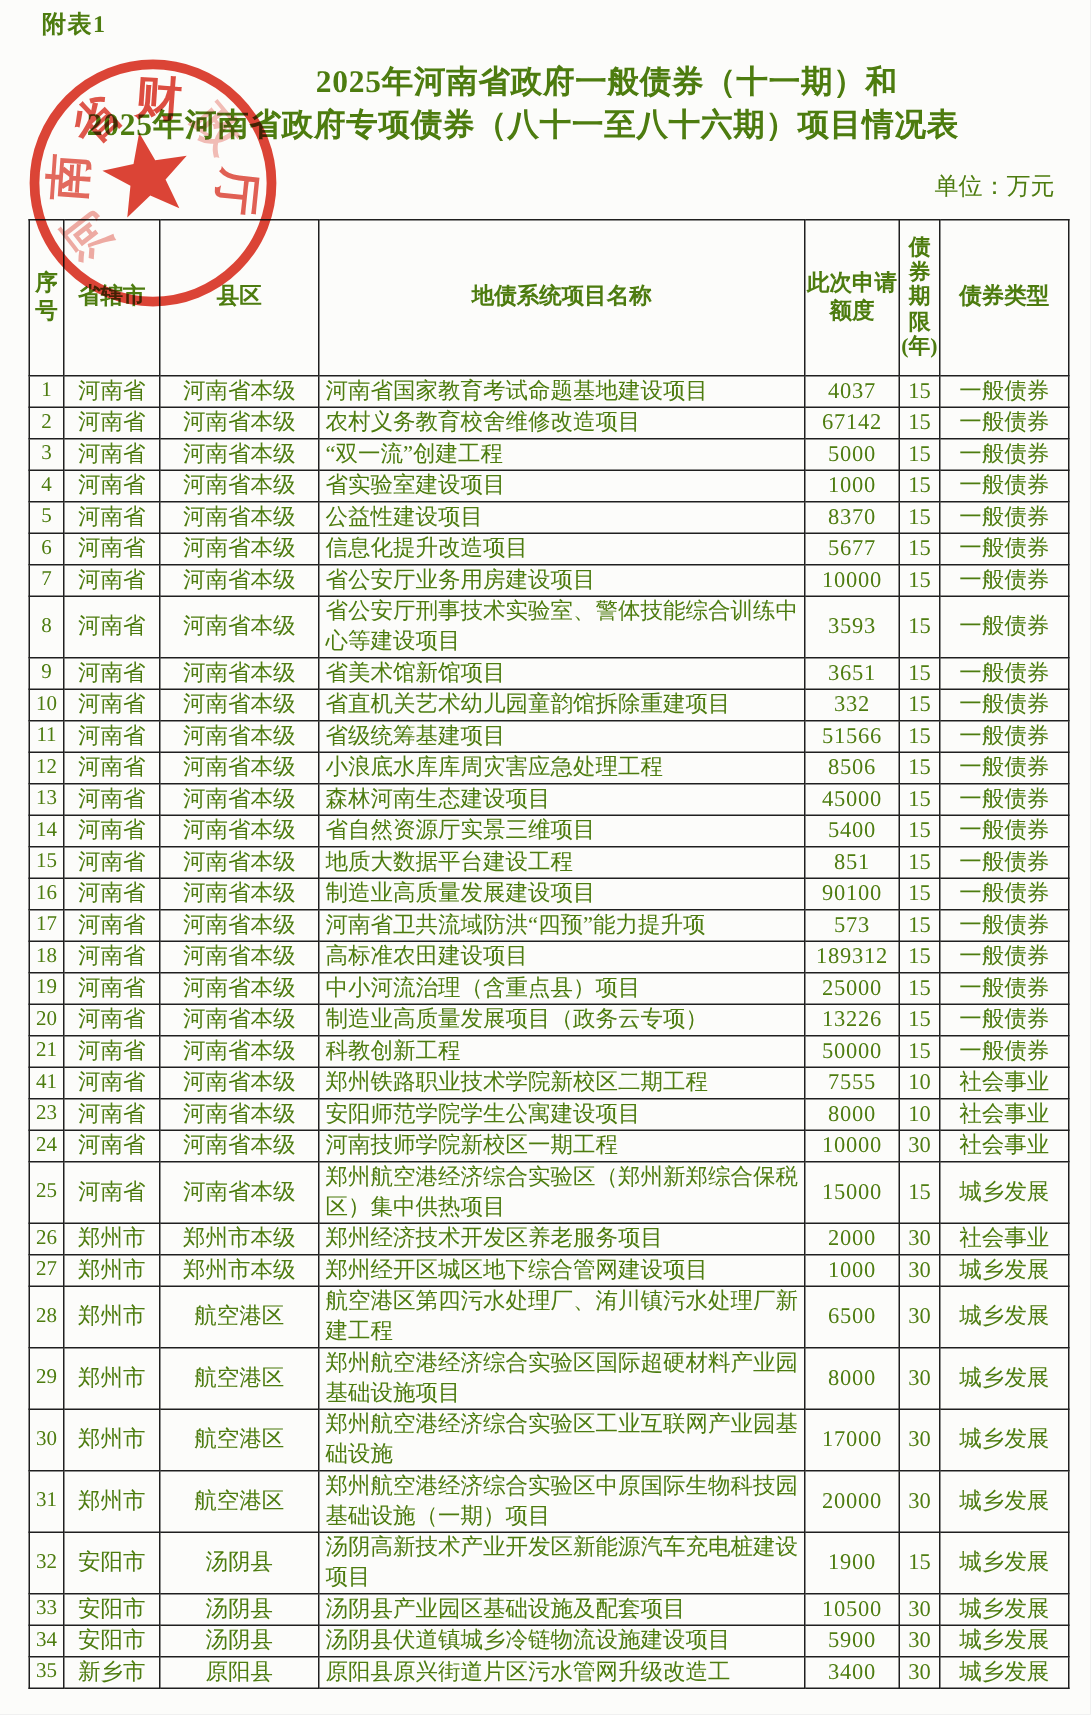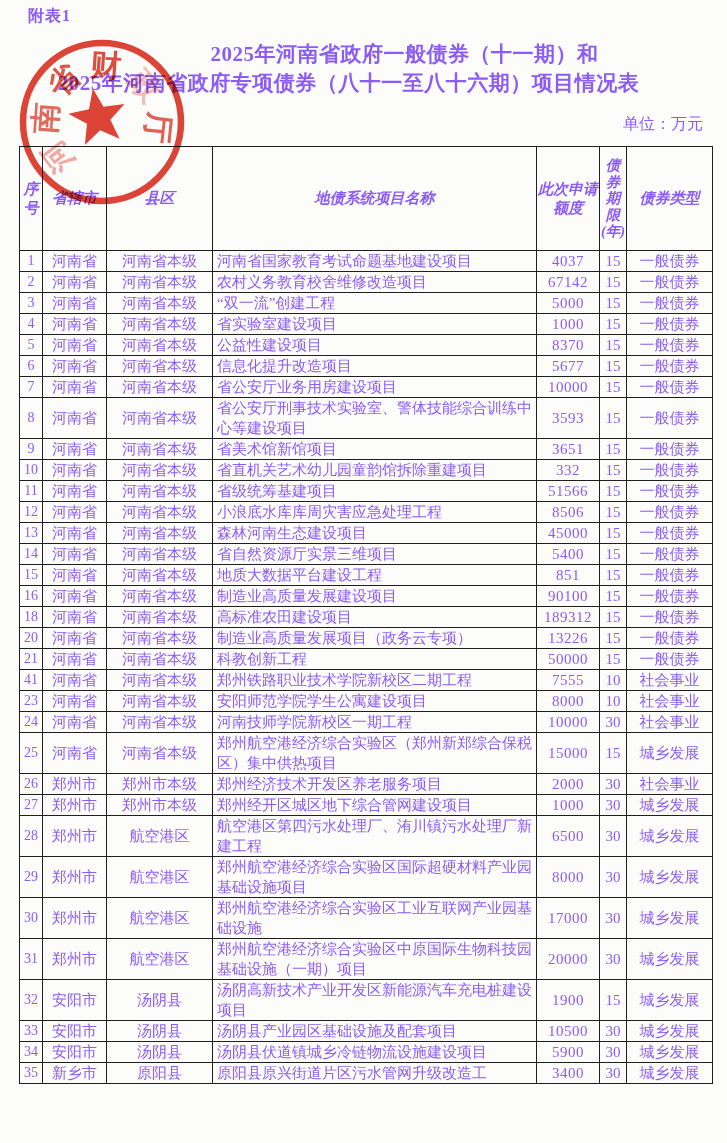--- a/index.html
+++ b/index.html
@@ -1,28 +1,28 @@
 <!DOCTYPE html>
 <html><head>
 <meta charset="utf-8">
 <style>
   html,body{margin:0;padding:0;background:#e8e8e8;}
   .page{
     position:relative;width:727px;height:1143px;background:#fcfcfa;
-    font-family:"Liberation Serif","DejaVu Serif",serif;color:#8b5cf6;overflow:hidden;
+    font-family:"Liberation Serif","DejaVu Serif",serif;color:#4d7c0f;overflow:hidden;
   }
   .attach{position:absolute;left:28px;top:6px;font-size:16px;font-weight:bold;letter-spacing:1px;}
   .title{position:absolute;left:0;top:40px;width:697px;text-align:center;font-weight:bold;
          font-size:21px;line-height:29px;letter-spacing:.5px;}
   .title .l1{transform:translateX(56px);}
   .unit{position:absolute;right:24px;top:114px;font-size:16px;}
   table.bonds{position:absolute;left:19px;top:146px;width:693px;border-collapse:collapse;table-layout:fixed;}
   .bonds th,.bonds td{border:1.6px solid #1f1f1f;font-size:15px;text-align:center;
      vertical-align:middle;padding:0 2px;line-height:20px;overflow:hidden;}
-  .bonds thead th{font-weight:600;line-height:19px;padding:2px 1px;height:99px;font-style:italic;}
+  .bonds thead th{font-weight:600;line-height:19px;padding:2px 1px;height:99px;}
   .bonds thead th.h5{word-break:break-all;line-height:16.5px;padding:2px 0;font-size:14.5px;}
   .bonds tbody tr{height:21px;}
   .bonds td.c3{text-align:left;padding:0 4px;word-break:break-all;font-size:15px;}
   .bonds td.c0{font-size:14px;font-family:"Liberation Serif","DejaVu Serif",serif;}
   .bonds td.c4{letter-spacing:.5px;}
   .seal{position:absolute;left:12px;top:28px;mix-blend-mode:multiply;opacity:.92;pointer-events:none;}
   .seal text{font-family:"Liberation Serif","DejaVu Serif",serif;font-weight:bold;font-size:31px;}
 </style>
 </head>
 <body>
@@ -198,25 +198,43 @@
         <tr>
           <td class="c0">16</td>
           <td class="c1">河南省</td>
           <td class="c2">河南省本级</td>
           <td class="c3">制造业高质量发展建设项目</td>
           <td class="c4">90100</td>
           <td class="c5">15</td>
           <td class="c6">一般债券</td>
         </tr>
         <tr>
+          <td class="c0">17</td>
+          <td class="c1">河南省</td>
+          <td class="c2">河南省本级</td>
+          <td class="c3">河南省卫共流域防洪“四预”能力提升项</td>
+          <td class="c4">573</td>
+          <td class="c5">15</td>
+          <td class="c6">一般债券</td>
+        </tr>
+        <tr>
           <td class="c0">18</td>
           <td class="c1">河南省</td>
           <td class="c2">河南省本级</td>
           <td class="c3">高标准农田建设项目</td>
           <td class="c4">189312</td>
+          <td class="c5">15</td>
+          <td class="c6">一般债券</td>
+        </tr>
+        <tr>
+          <td class="c0">19</td>
+          <td class="c1">河南省</td>
+          <td class="c2">河南省本级</td>
+          <td class="c3">中小河流治理（含重点县）项目</td>
+          <td class="c4">25000</td>
           <td class="c5">15</td>
           <td class="c6">一般债券</td>
         </tr>
         <tr>
           <td class="c0">20</td>
           <td class="c1">河南省</td>
           <td class="c2">河南省本级</td>
           <td class="c3">制造业高质量发展项目（政务云专项）</td>
           <td class="c4">13226</td>
           <td class="c5">15</td>

